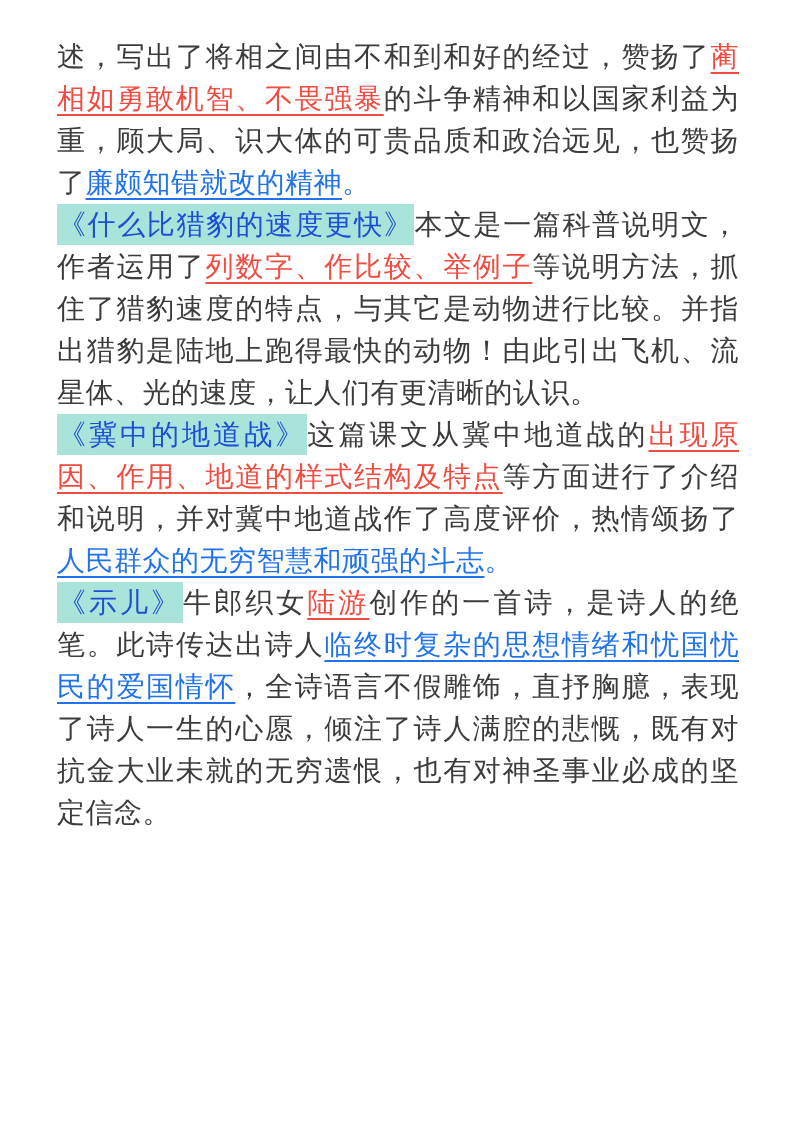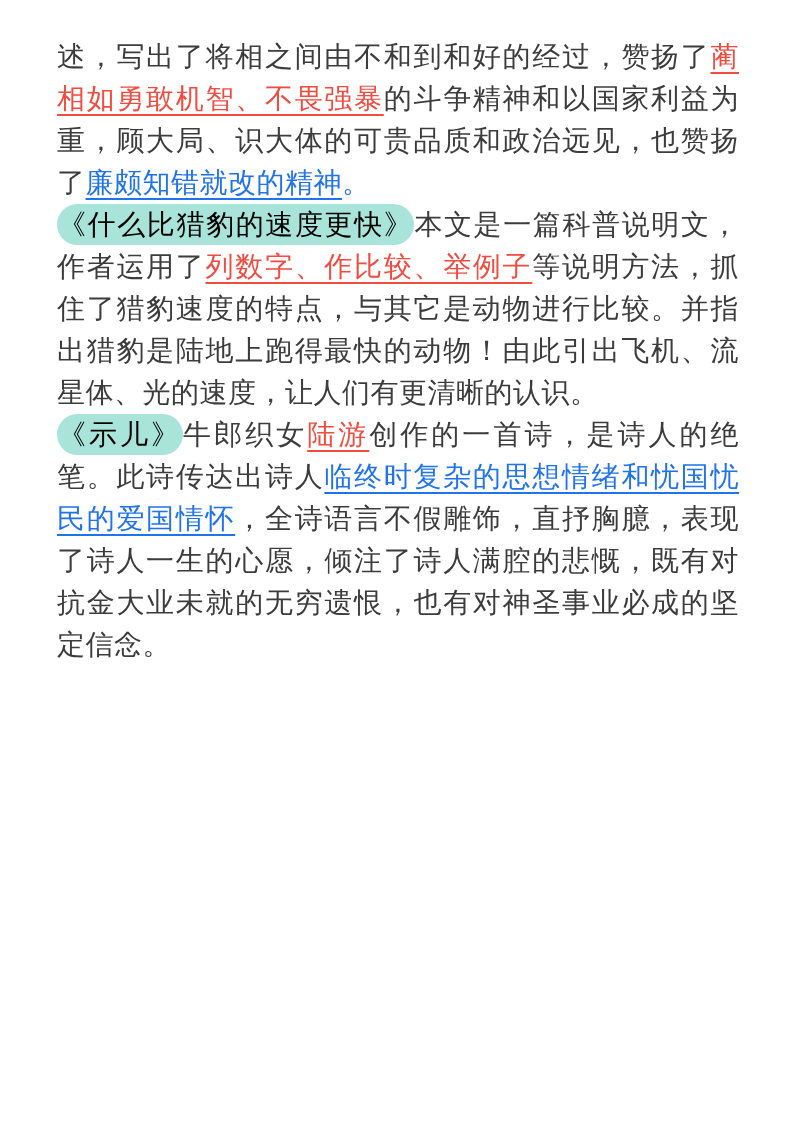--- a/index.html
+++ b/index.html
@@ -2,21 +2,21 @@
 <html style="--text-color: #3c3c3c; --red: #f24b40; --blue: #2173ec; --teal: #a8e4d9; --page-bg: #ffffff;"><head>
 <meta charset="utf-8">
 <style>
   :root {
     --text-color: #3c3c3c;
     --red: #f24b40;
     --blue: #2173ec;
     --teal: #a8e4d9;
     --page-bg: #ffffff;
   }
-  * { box-sizing: border-box; border-radius: 29px; }
+  * { box-sizing: border-box; }
   html, body {
     margin: 0;
     padding: 0;
     background: var(--page-bg);
   }
   .page {
     position: relative;
     width: 793px;
     height: 1122px;
     background: var(--page-bg);
@@ -52,25 +52,26 @@
     text-decoration: underline;
     text-decoration-thickness: 2px;
     text-underline-offset: 6px;
   }
   .seg-blue-plain {
     color: var(--blue);
   }
   .seg-highlight {
     background: var(--teal);
     padding: 5px 1px 5px 1px;
-    color: #000000;
+    color: #1d4ed8;
   }
 </style>
 </head>
 <body>
 
 <div class="page">
   <div class="content">
       <p class="para"><span class="seg-normal">述，写出了将相之间由不和到和好的经过，赞扬了</span><span class="seg-red">蔺相如勇敢机智、不畏强暴</span><span class="seg-normal">的斗争精神和以国家利益为重，顾大局、识大体的可贵品质和政治远见，也赞扬了</span><span class="seg-blue">廉颇知错就改的精神</span><span class="seg-blue-plain">。</span></p>
       <p class="para"><span class="seg-highlight">《什么比猎豹的速度更快》</span><span class="seg-normal">本文是一篇科普说明文，作者运用了</span><span class="seg-red">列数字、作比较、举例子</span><span class="seg-normal">等说明方法，抓住了猎豹速度的特点，与其它是动物进行比较。并指出猎豹是陆地上跑得最快的动物！由此引出飞机、流星体、光的速度，让人们有更清晰的认识。</span></p>
+      <p class="para"><span class="seg-highlight">《冀中的地道战》</span><span class="seg-normal">这篇课文从冀中地道战的</span><span class="seg-red">出现原因、作用、地道的样式结构及特点</span><span class="seg-normal">等方面进行了介绍和说明，并对冀中地道战作了高度评价，热情颂扬了</span><span class="seg-blue">人民群众的无穷智慧和顽强的斗志</span><span class="seg-blue-plain">。</span></p>
       <p class="para"><span class="seg-highlight">《示儿》</span><span class="seg-normal">牛郎织女</span><span class="seg-red">陆游</span><span class="seg-normal">创作的一首诗，是诗人的绝笔。此诗传达出诗人</span><span class="seg-blue">临终时复杂的思想情绪和忧国忧民的爱国情怀</span><span class="seg-normal">，全诗语言不假雕饰，直抒胸臆，表现了诗人一生的心愿，倾注了诗人满腔的悲慨，既有对抗金大业未就的无穷遗恨，也有对神圣事业必成的坚定信念。</span></p>
     </div>
 </div>
 
 </body></html>

